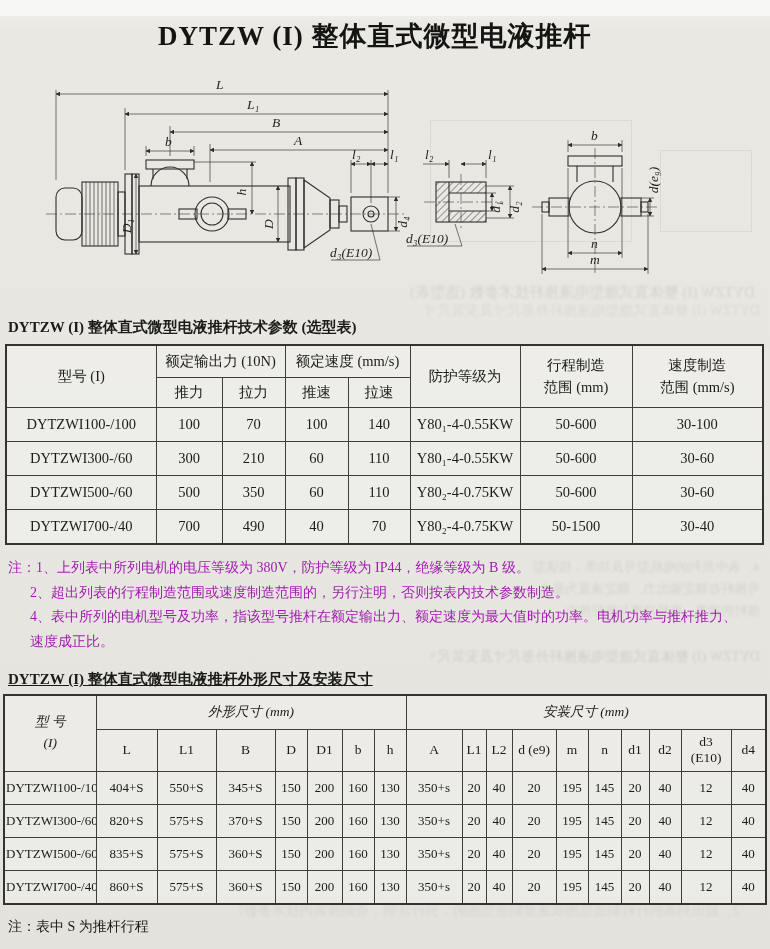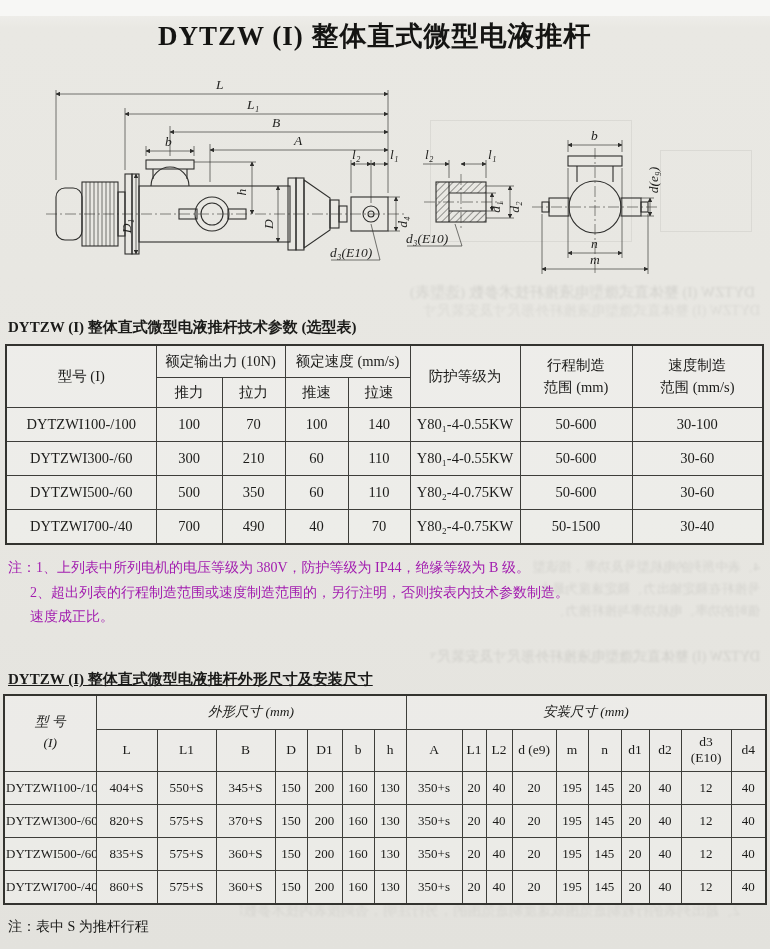--- a/index.html
+++ b/index.html
@@ -255,20 +255,21 @@
         <td>Y80₂-4-0.75KW</td>
         <td>50-1500</td>
         <td>30-40</td>
       </tr>
     </tbody>
 </table>
 
 <div class="notes">
   <div><span class="note-pre">注：</span><span>1、上列表中所列电机的电压等级为 380V，防护等级为 IP44，绝缘等级为 B 级。</span></div>
   <div class="cont">2、超出列表的行程制造范围或速度制造范围的，另行注明，否则按表内技术参数制造。</div>
+  <div class="cont">4、表中所列的电机型号及功率，指该型号推杆在额定输出力、额定速度为最大值时的功率。电机功率与推杆推力、</div>
   <div class="cont">速度成正比。</div>
 </div>
 
 <div class="section-title" id="sec2">DYTZW (I) 整体直式微型电液推杆外形尺寸及安装尺寸</div>
 
 <table class="data" id="table2">
   <colgroup>
     <col style="width:92px">
       <col style="width:61px">
       <col style="width:59px">

